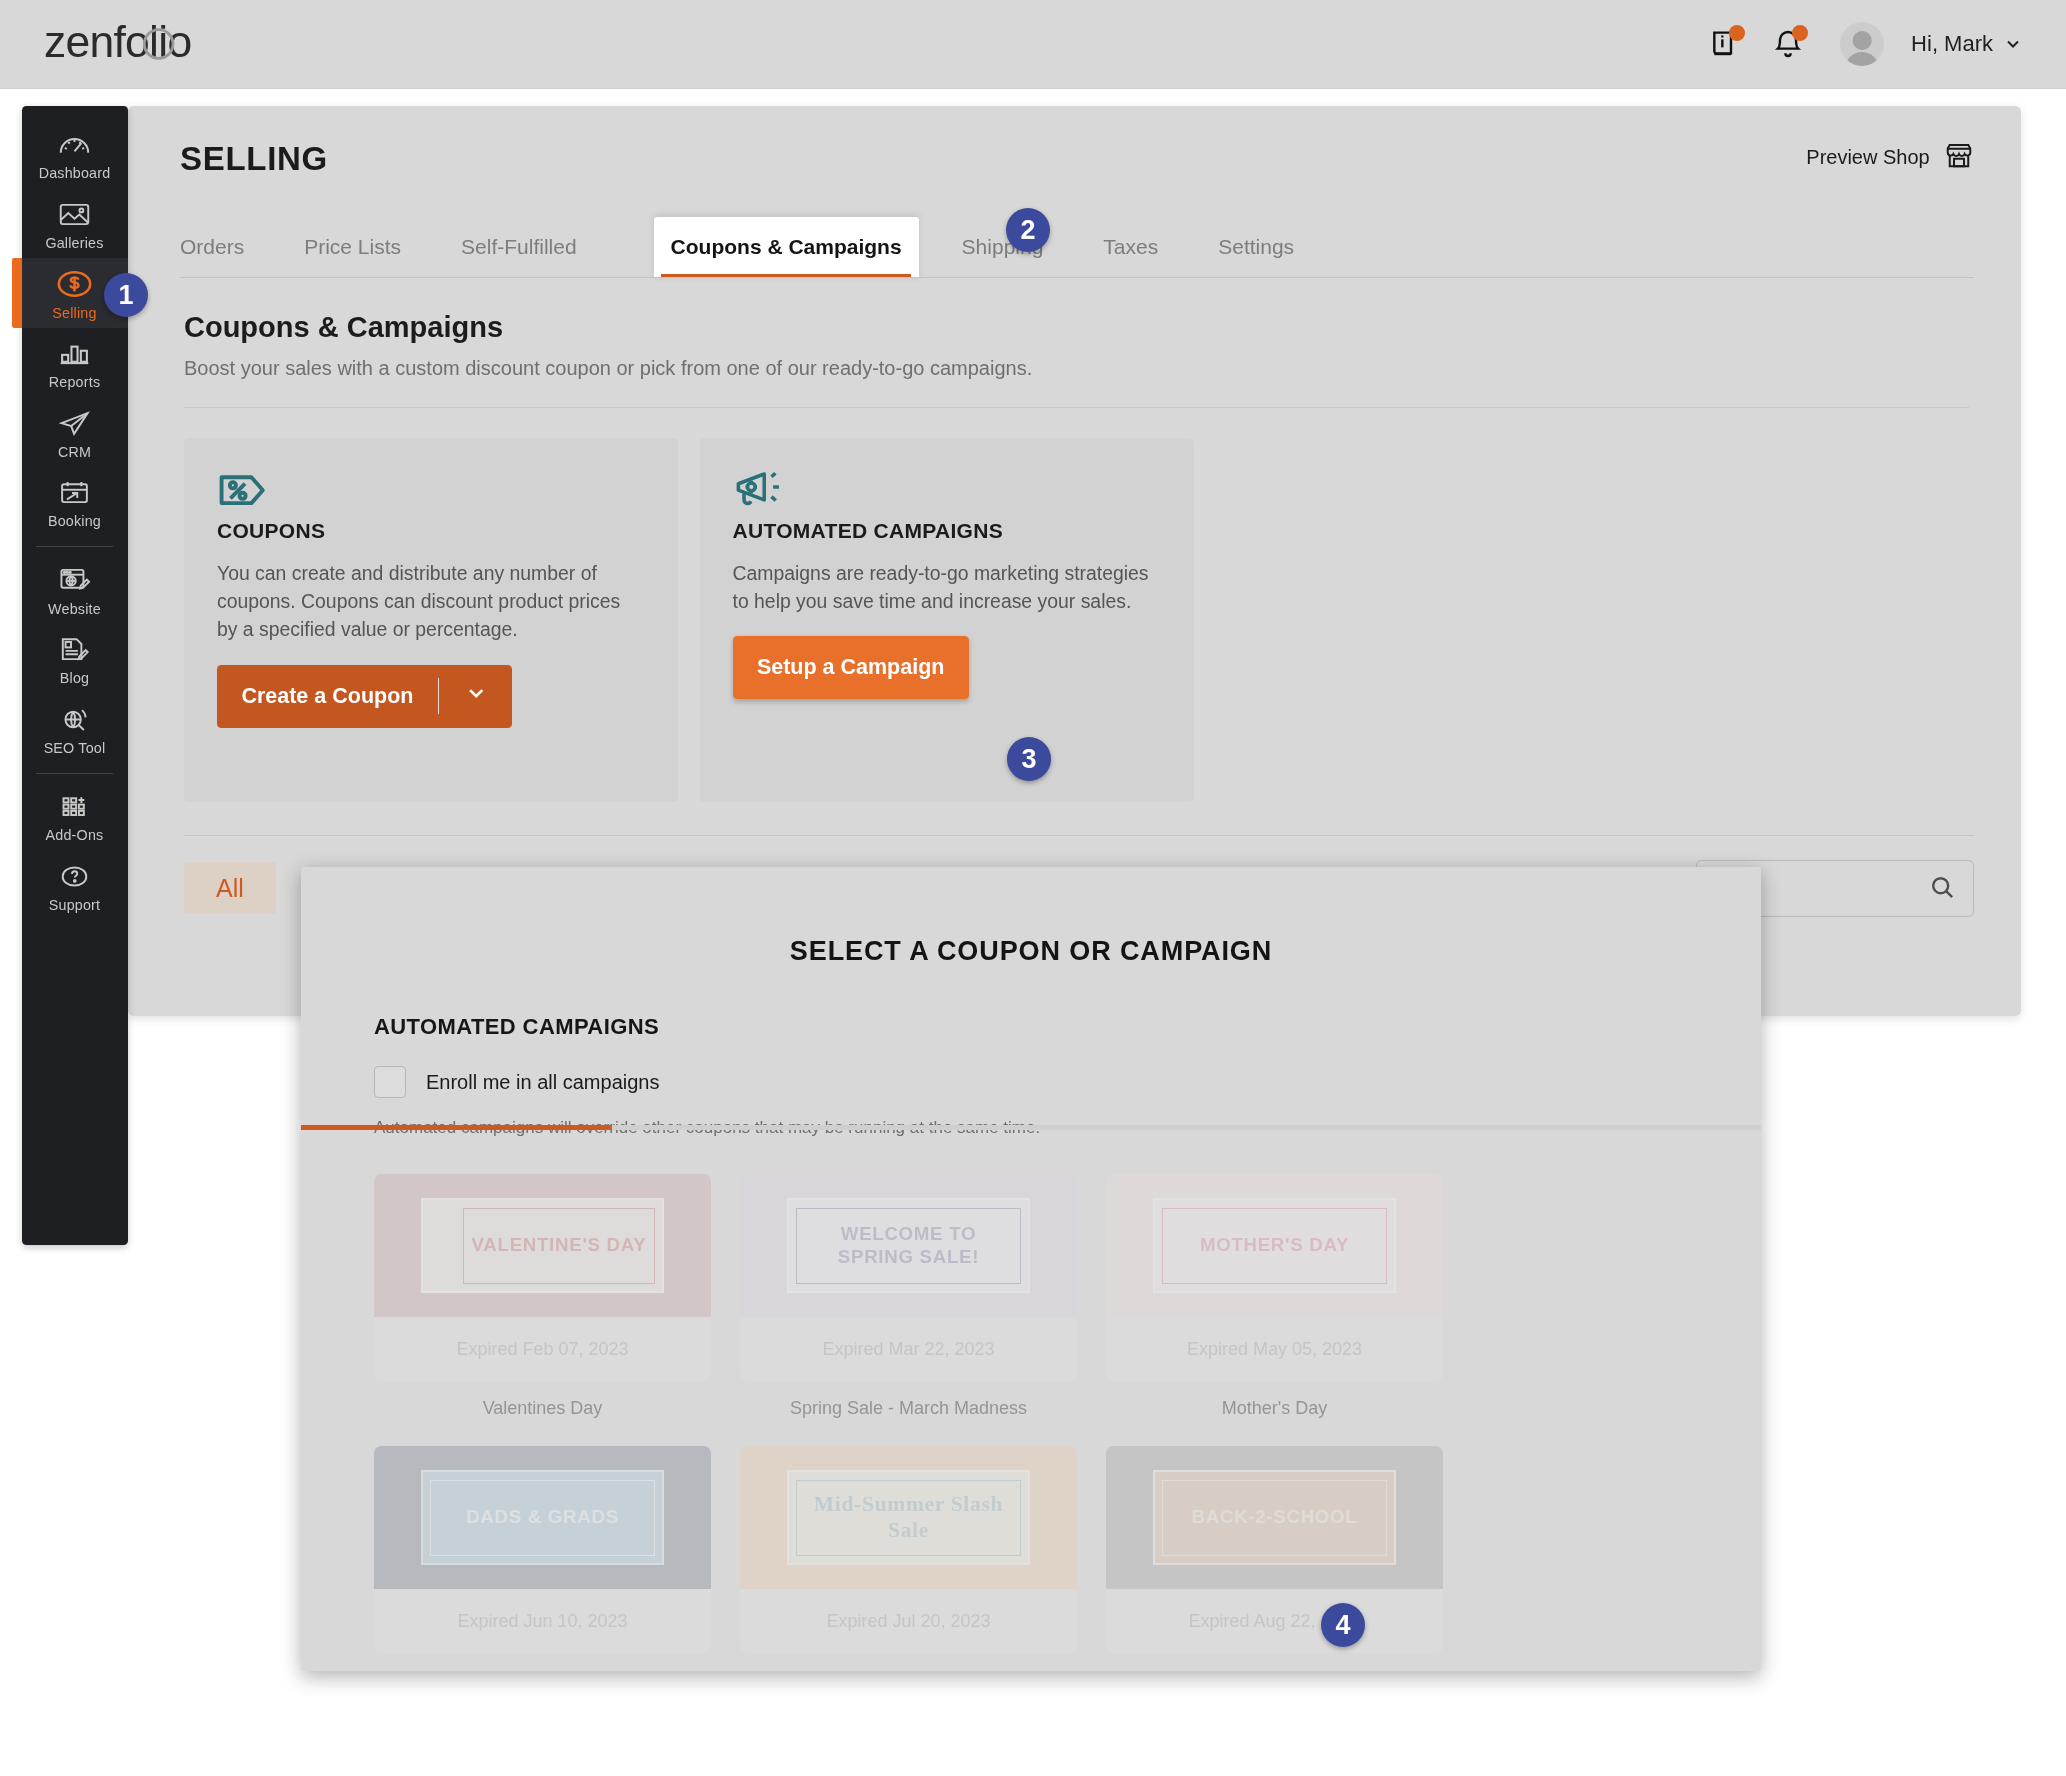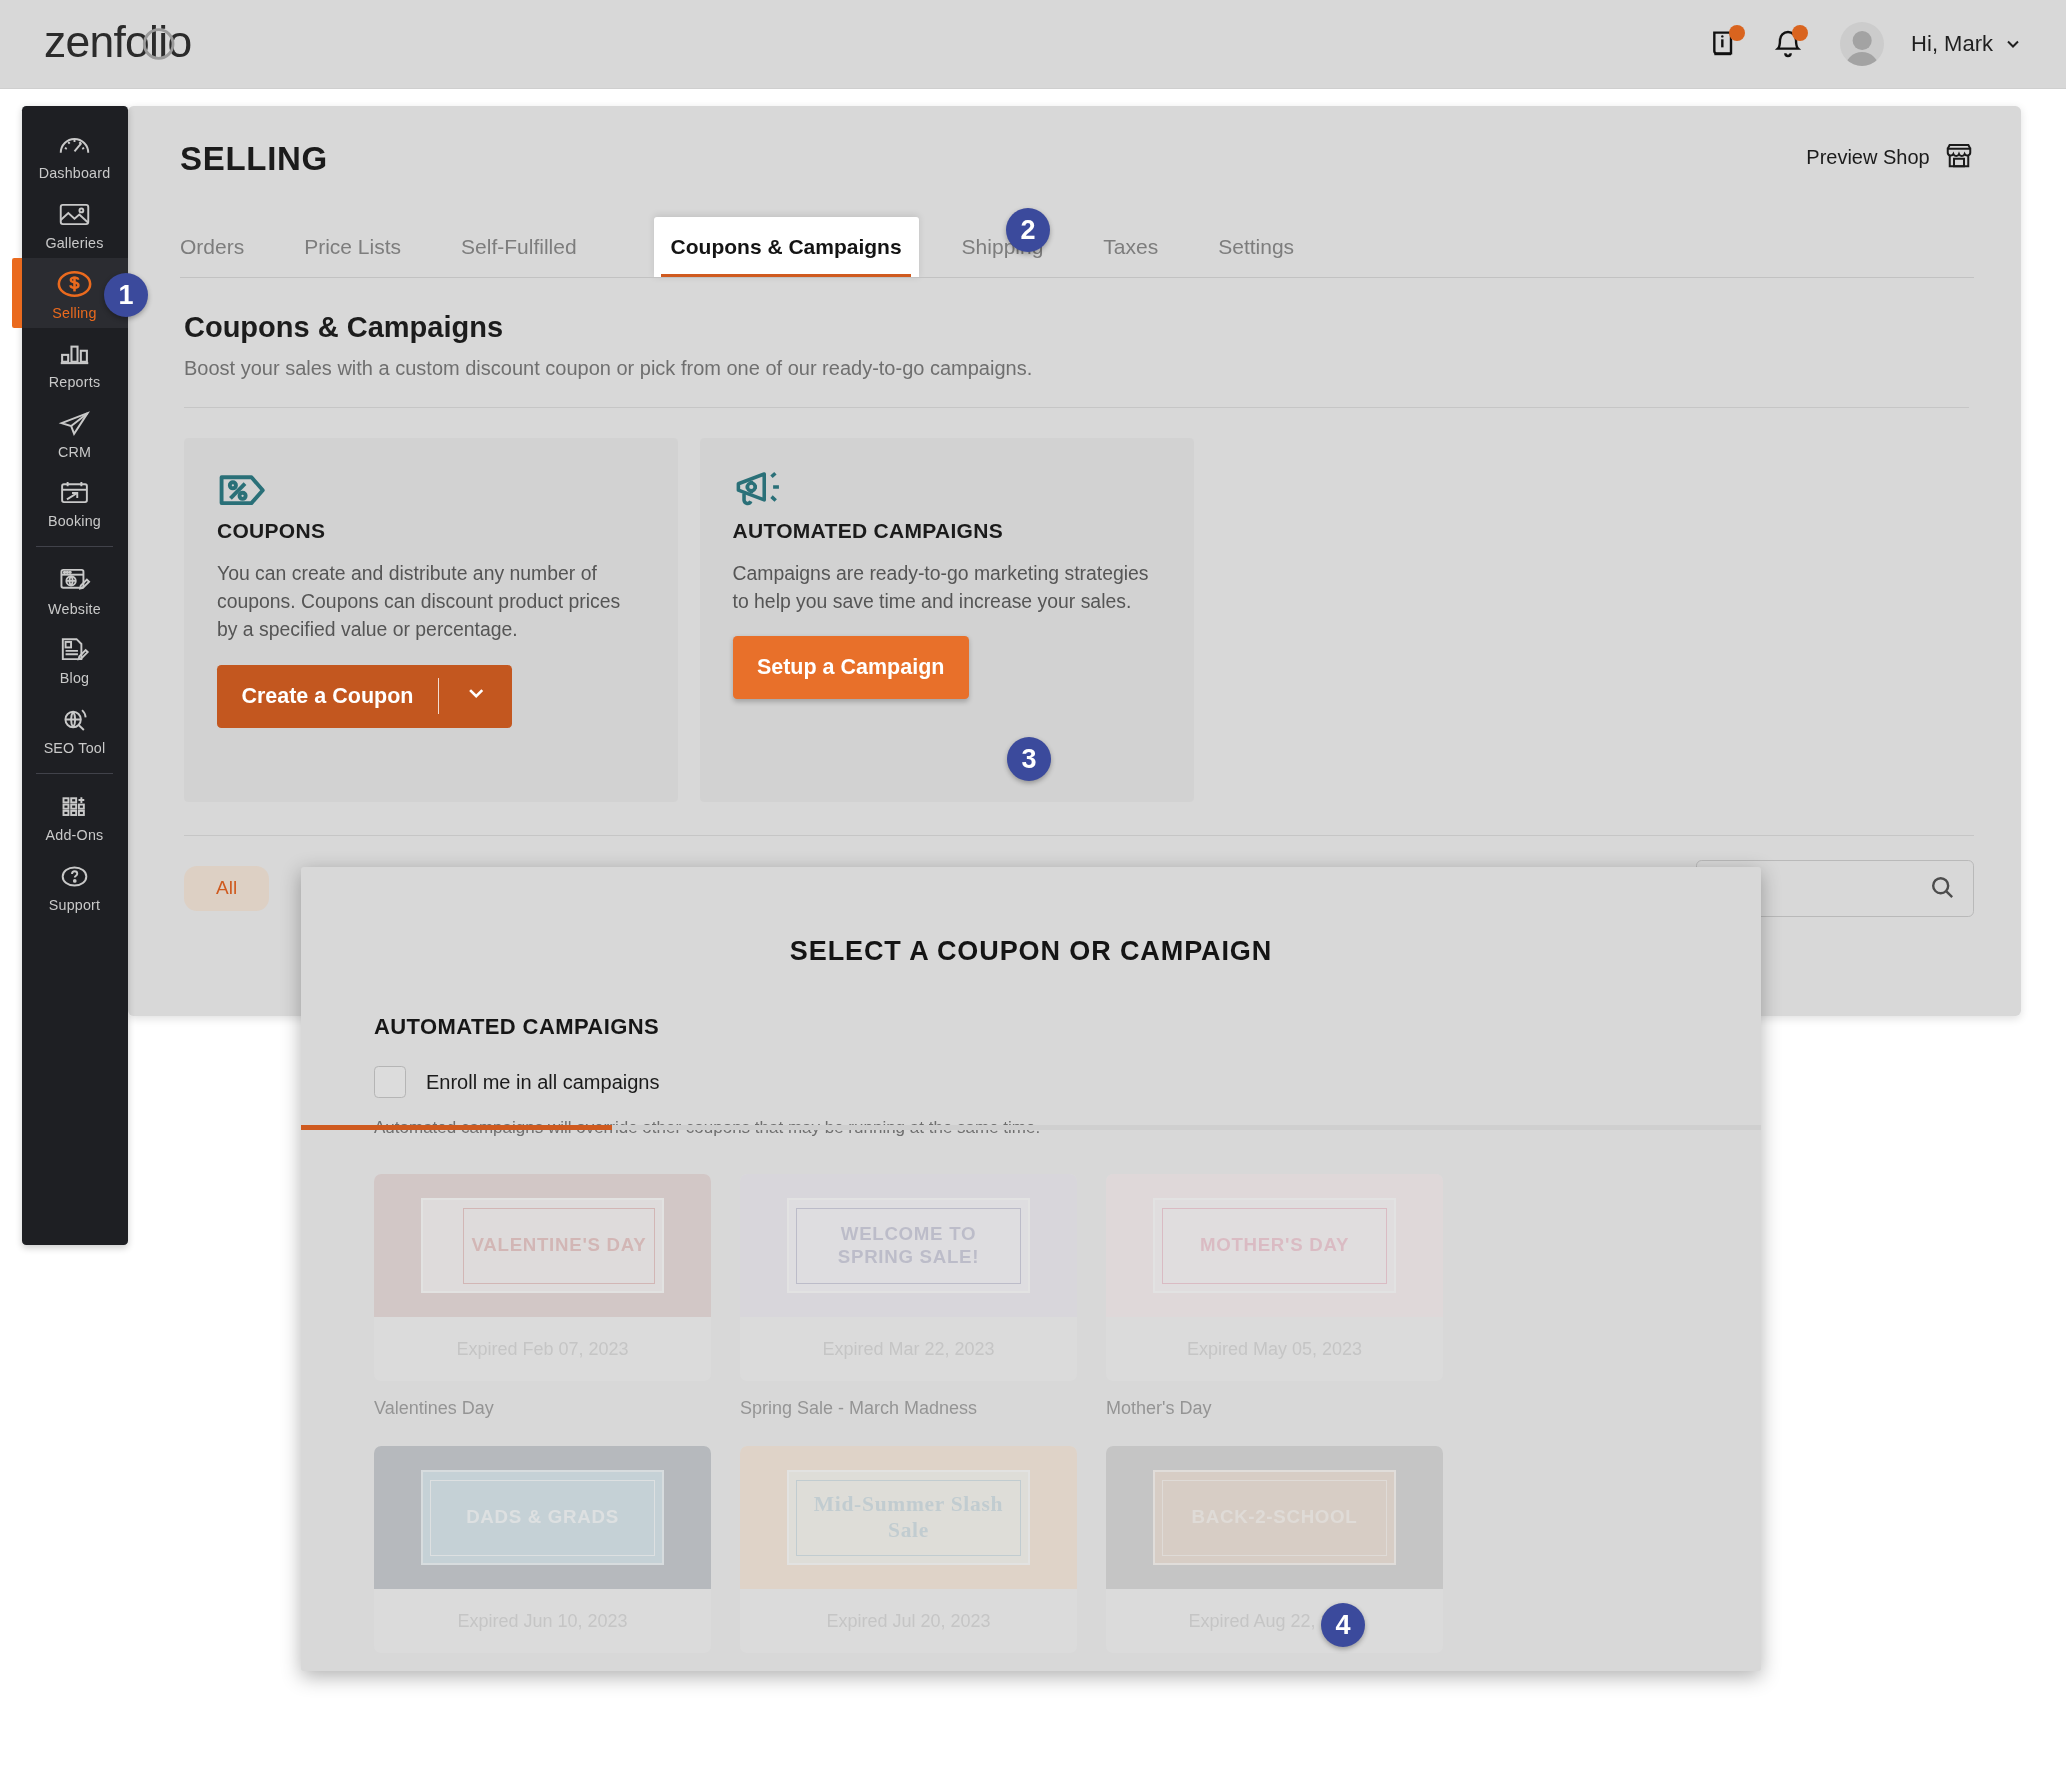--- a/index.html
+++ b/index.html
@@ -93,21 +93,21 @@
   .btn-orange {
     margin-top:21.5px; display:inline-flex; align-items:center; height:63px;
     background:#c3571f; color:#fff; border-radius:4.3px; font-size:21.5px; font-weight:700;
     padding:0 24.4px; cursor:pointer; border:none;
   }
   .btn-orange .divider { width:1.4px; height:36px; background:rgba(255,255,255,.8); margin:0 24.4px; }
   .btn-bright { background:#e8702a; box-shadow: 0 2.9px 5.7px rgba(0,0,0,.22); position:relative; }
 
   .hr2 { height:0.7px; background:#c6c6c6; margin:33px 47px 0 56px; }
   .filterrow { display:flex; align-items:center; justify-content:space-between; padding: 24.4px 47px 0 56px; }
-  .chip-all { background:#ddd0c4; color:#cf5a1f; font-size:19px; padding:11.5px 32px; border-radius:13px; }
+  .chip-all { background:#ddd0c4; color:#cf5a1f; font-size:25px; padding:11.5px 32px; border-radius:2px; }
   .searchbox {
     width:278px; height:57px; border:0.7px solid #b9b9b9; border-radius:5.7px; background:#d8d8d8;
     display:flex; align-items:center; justify-content:flex-end; padding-right:16px;
   }
 
   
   .modal {
     position:absolute; left:301px; top:867px; width:1460px; height:804px;
     background:#d8d8d8; border-radius:2.9px;
     box-shadow: 0 5.7px 20px rgba(0,0,0,.30);
@@ -133,21 +133,21 @@
   .camp-plate {
     border:2.2px solid rgba(255,255,255,.75); background:rgba(255,255,255,.55);
     padding:7.2px; width:72%; height:66%; display:flex; align-items:center; justify-content:center;
   }
   .camp-plate-inner {
     border:1.4px solid currentColor; width:100%; height:100%;
     display:flex; align-items:center; justify-content:center; text-align:center;
     font-size:18.7px; letter-spacing:0.7px; line-height:1.2; font-weight:700; padding:2.9px;
   }
   .camp-foot { flex:1; display:flex; align-items:center; justify-content:center; font-size:18px; color:#9a9a9a; }
-  .camp-name { font-size:18px; color:#5e5e5e; margin-top:17px; }
+  .camp-name { text-align:center; font-size:18px; color:#5e5e5e; margin-top:17px; }
   .camp.dim .camp-card { opacity:.30; }
   .camp.dim .camp-name { opacity:.55; }
 
   
   .marker {
     position:absolute; width:44px; height:44px; border-radius:50%; background:#3b4a9c;
     color:#fff; font-size:27px; font-weight:700; display:flex; align-items:center; justify-content:center;
     box-shadow: 0 2.2px 5px rgba(0,0,0,.30); z-index:40;
   }
   .white-gap { position:absolute; left:0; top:1037px; width:2066px; height:740px; background:#ffffff; z-index:3;}

